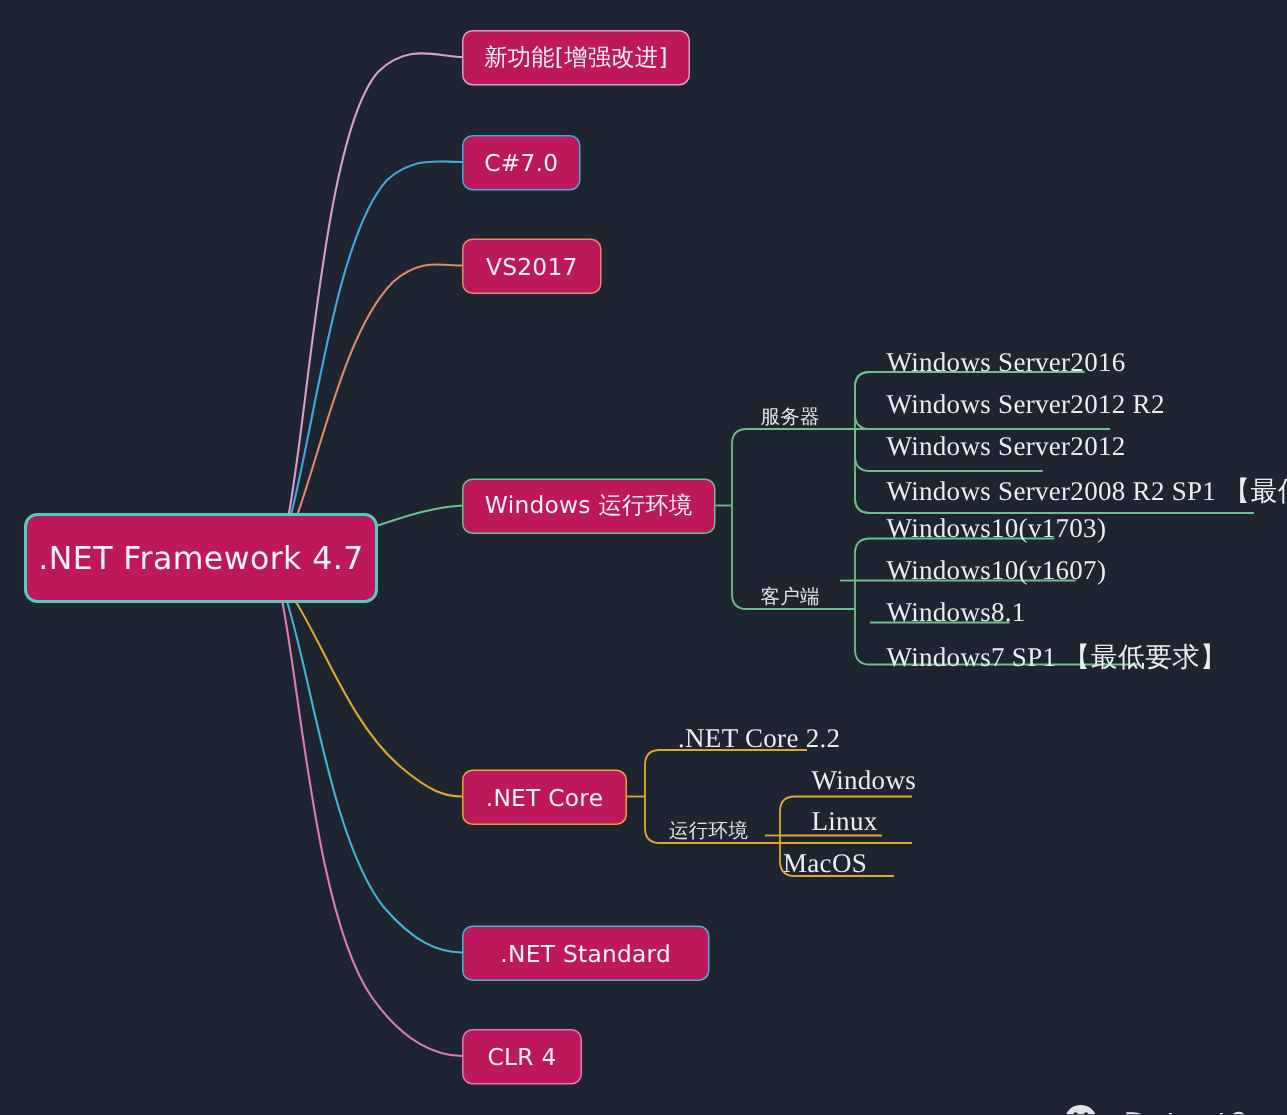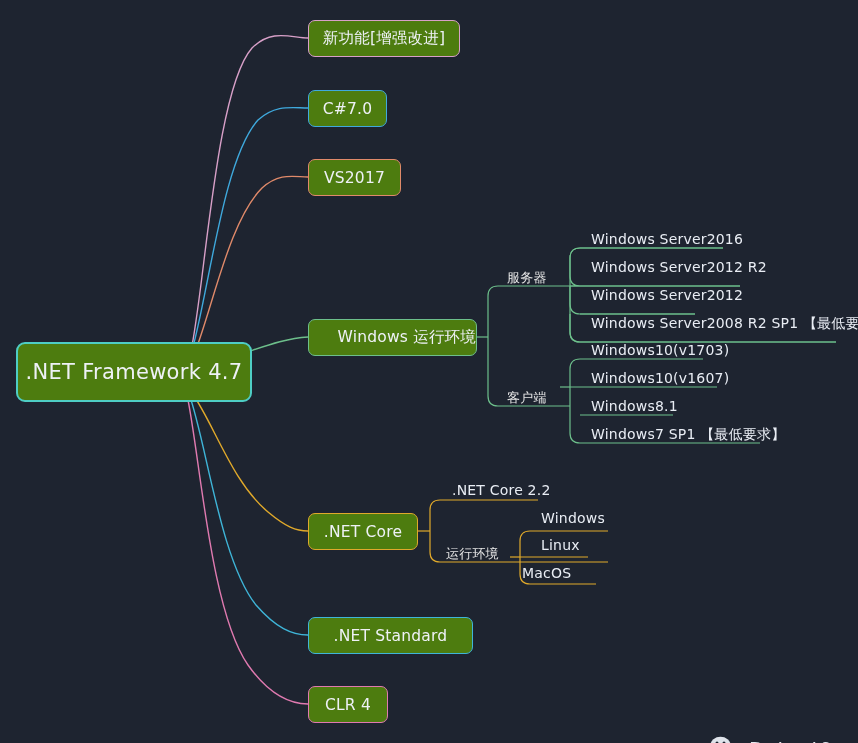--- a/index.html
+++ b/index.html
@@ -24,41 +24,42 @@
   }
   .node {
     position: absolute;
     box-sizing: border-box;
     display: flex;
     align-items: center;
     justify-content: center;
     border-width: 1.4px;
     border-style: solid;
     border-radius: 7px;
-    background: #4d7c0f;
+    background: #be185d;
     color: #eef1f6;
     white-space: nowrap;
   }
   .node.root {
     border-width: 2.2px;
     border-radius: 9px;
     font-size: 21px;
     letter-spacing: .3px;
     align-items: center;
   }
   .node.lvl1 {
     font-size: 15.5px;
     letter-spacing: .2px;
   }
   .leaf {
     position: absolute;
     color: #e9edf4;
     white-space: nowrap;
-    font-size: 14px;
+    font-size: 18px;
     letter-spacing: .2px;
+    font-family: Liberation Serif, serif;
   }
   .branchlabel {
     position: absolute;
     color: #e5e5e5;
     white-space: nowrap;
     font-size: 13px;
     letter-spacing: .2px;
   }
   .watermark {
     position: absolute;
@@ -130,21 +131,21 @@
   </div>
 
   <div class="node lvl1" style="left:308px; top:90px; width:79px; height:37px; border-color:#3fa9dd;">
     <span>C#7.0</span>
   </div>
 
   <div class="node lvl1" style="left:308px; top:159px; width:93px; height:37px; border-color:#e08a6a;">
     <span>VS2017</span>
   </div>
 
-  <div class="node lvl1" style="left:308px; top:319px; width:169px; height:37px; border-color:#6dbf8b;justify-content:flex-end;">
+  <div class="node lvl1" style="left:308px; top:319px; width:169px; height:37px; border-color:#6dbf8b;">
     <span>Windows 运行环境</span>
   </div>
 
   <div class="node lvl1" style="left:308px; top:513px; width:110px; height:37px; border-color:#e0a92b;align-items:center;">
     <span>.NET Core</span>
   </div>
 
   <div class="node lvl1" style="left:308px; top:617px; width:165px; height:37px; border-color:#3fb5d8;">
     <span>.NET Standard</span>
   </div>

